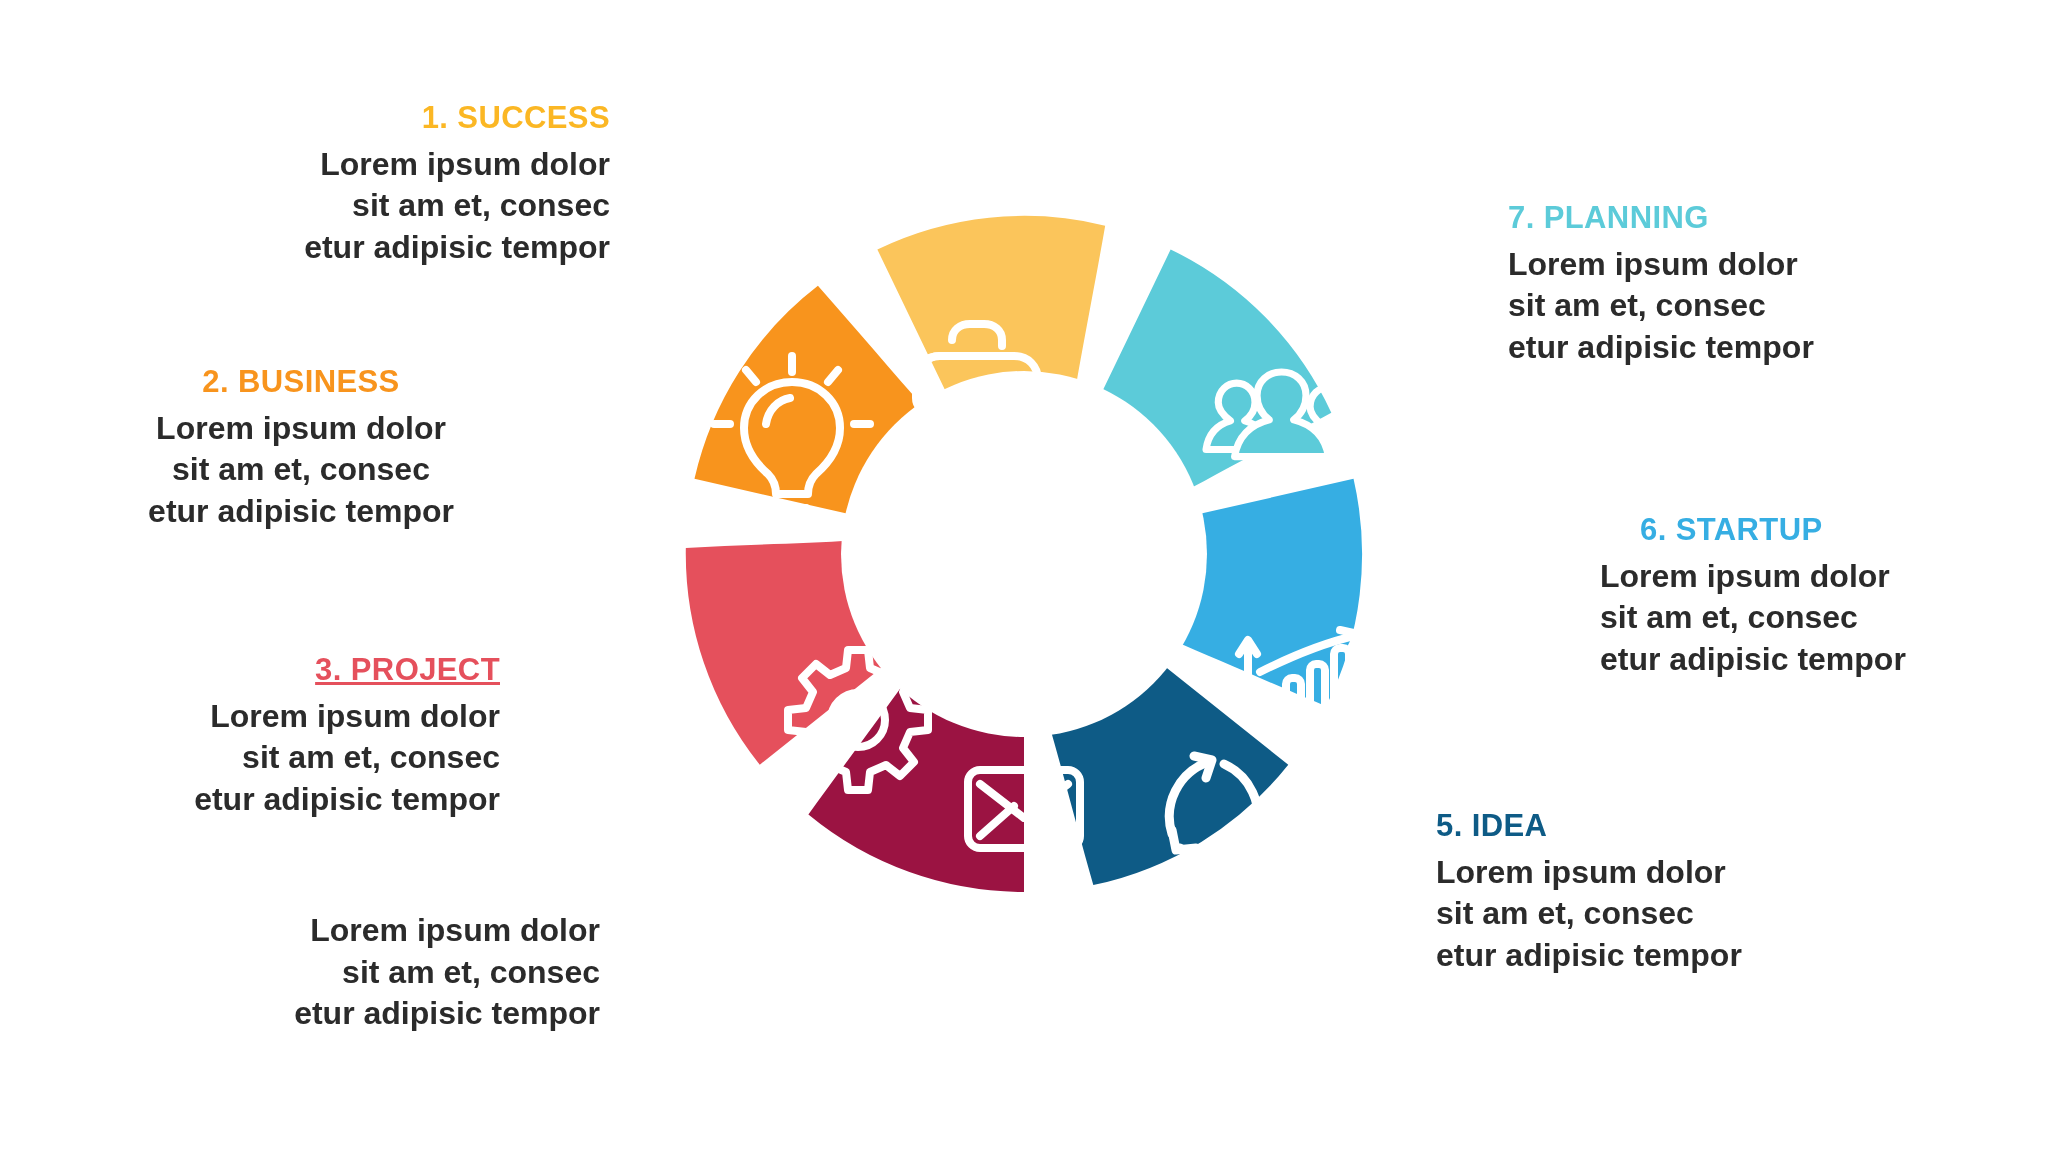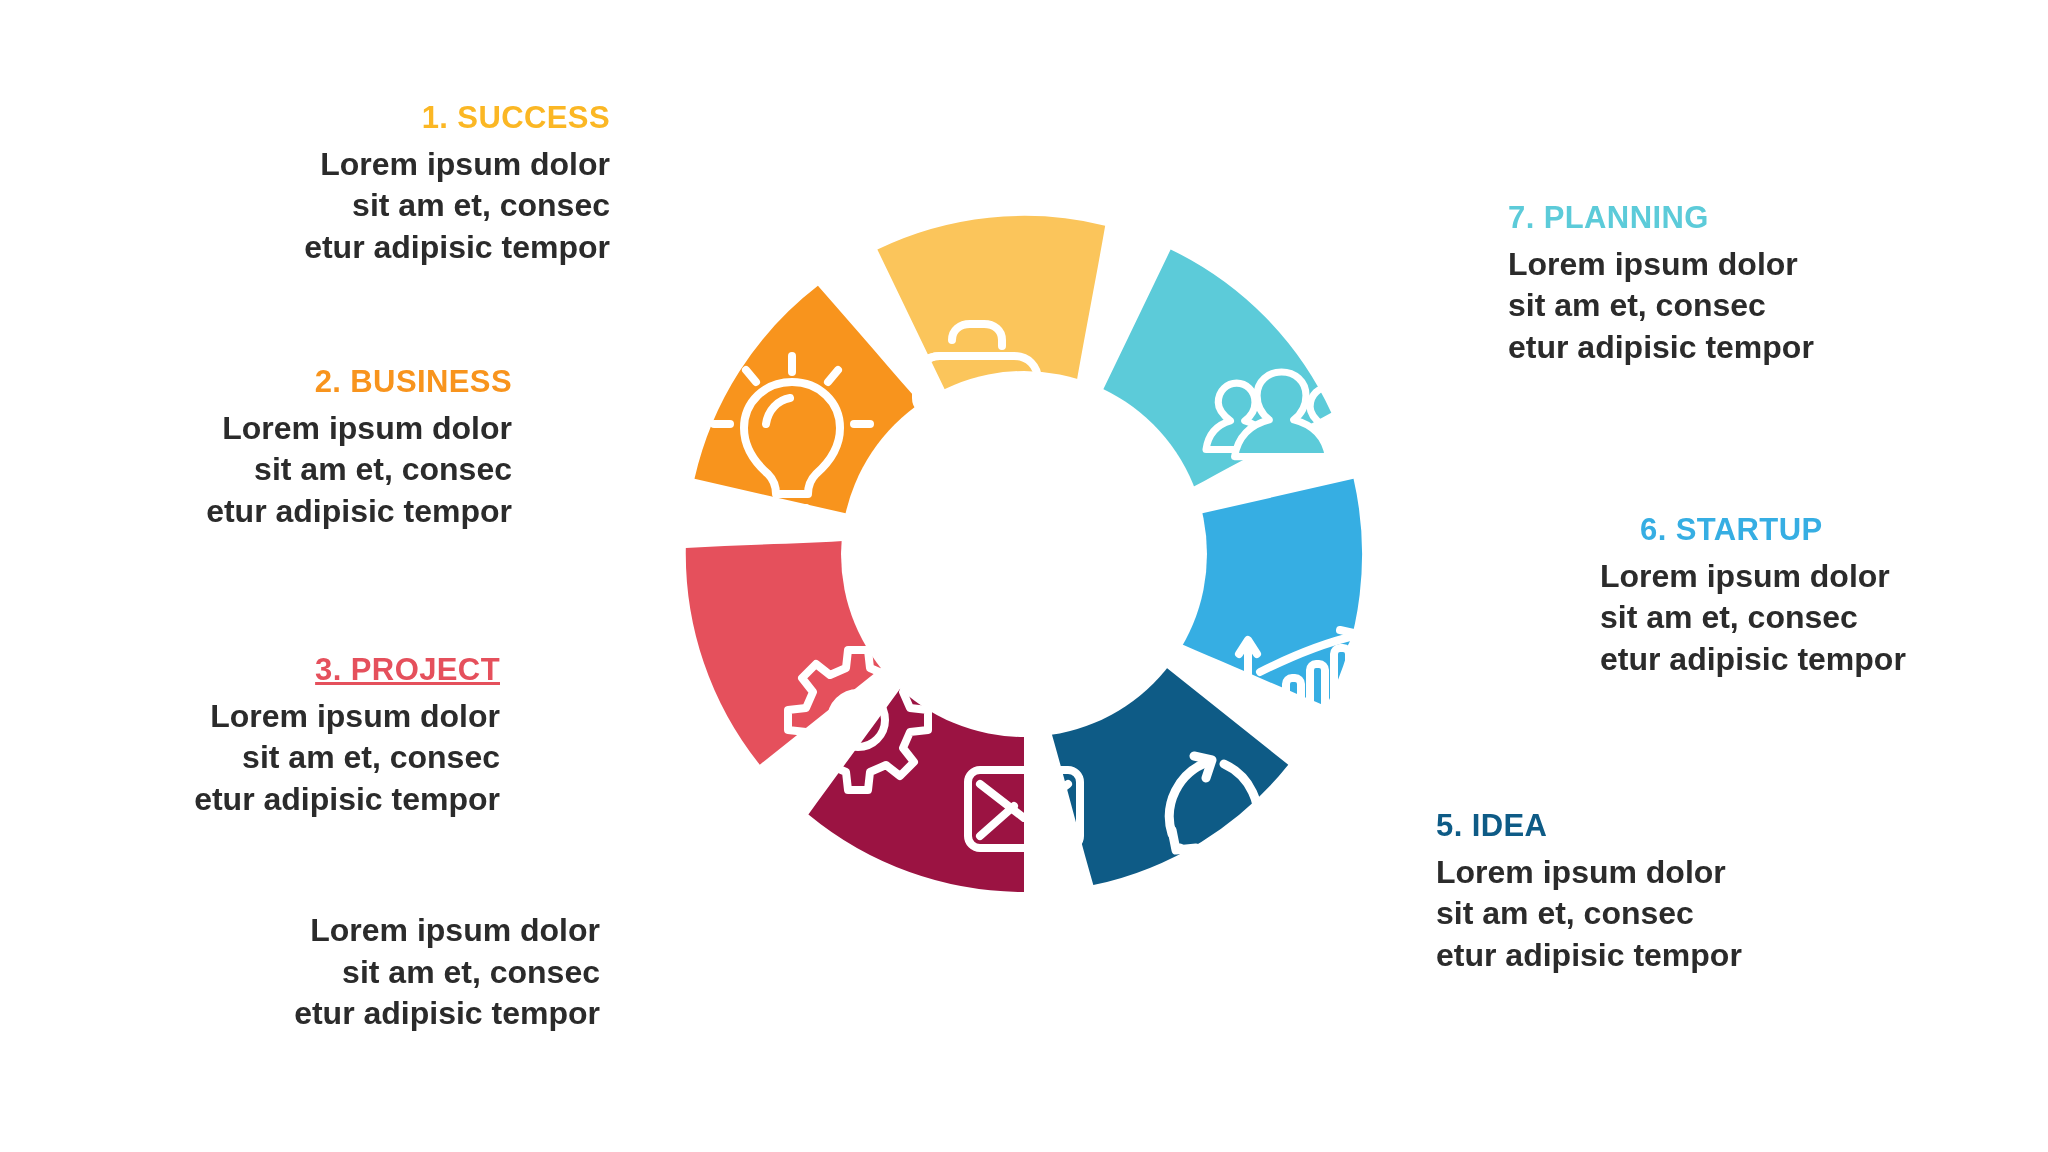--- a/index.html
+++ b/index.html
@@ -56,21 +56,21 @@
     font-size: 32px;
     line-height: 1.30;
     color: #2b2b2b;
     margin: 0;
     font-weight: bold;
   }
   .label-body span { display: block; }
 
   
   #blk-1 { left:  210px; top:  100px; }
-  #blk-2 { left:  112px; top:  364px; }
+  #blk-2 { left:  101px; top:  364px; text-align: center; }
   #blk-3 { left:  100px; top:  652px; }
   #blk-4 { left:  200px; top:  910px; }
   
   #blk-7 { left: 1460px; top:  200px; margin-left: 48px; }
   #blk-6 { left: 1600px; top:  512px; }
   #blk-5 { left: 1436px; top:  808px; }
 </style>
 </head>
 <body>
 

